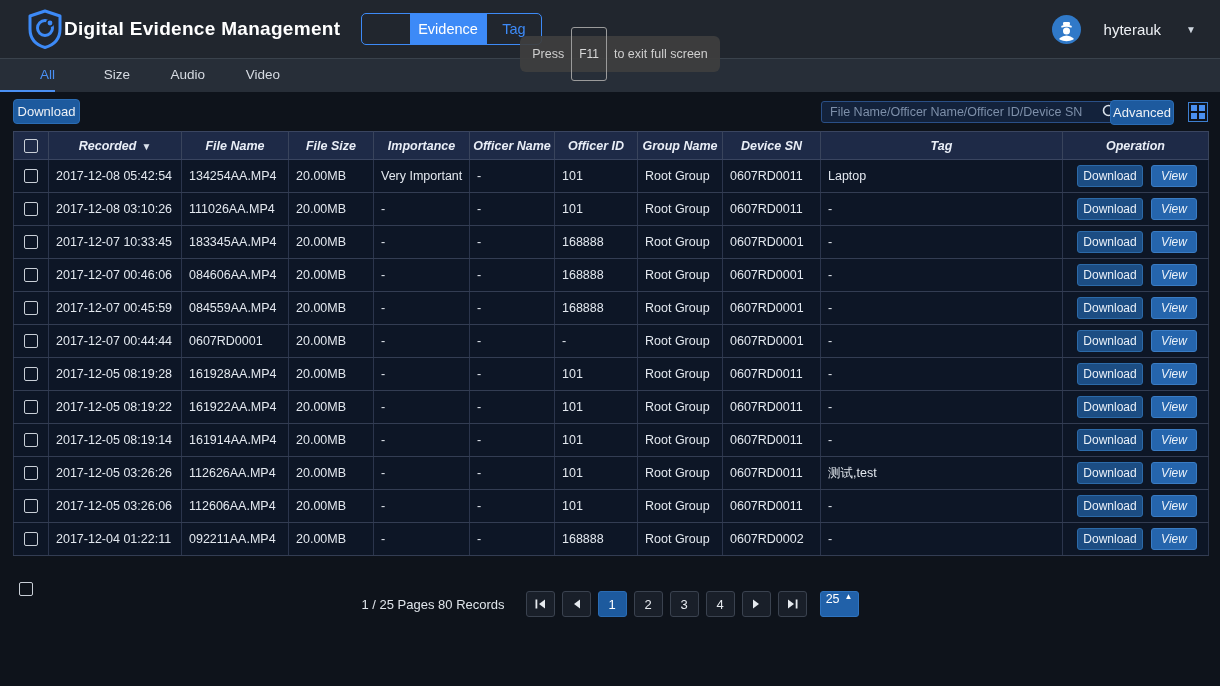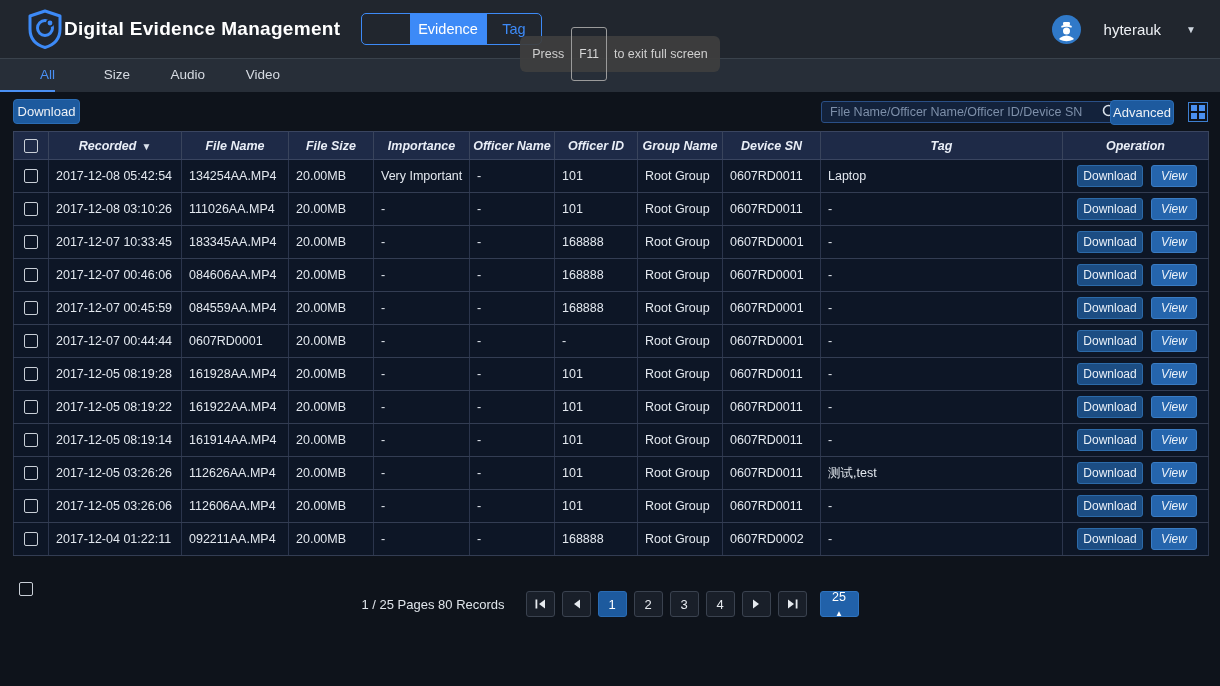--- a/index.html
+++ b/index.html
@@ -113,22 +113,22 @@
   }
   .pg-summary { color: #dfe4ea; font-size: 13px; margin-right: 14px; }
   .pg-btn {
     min-width: 29px; height: 26px; background: #191f29; border: 1px solid #3a424f;
     border-radius: 3px; display: flex; align-items: center; justify-content: center;
     color: #e6eaef; font-size: 13px; cursor: pointer; font-family: inherit;
   }
   .pg-btn.active { background: #1d5a9e; border-color: #2a6cb4; color: #fff; }
   .pg-size {
     min-width: 39px; height: 26px; background: #2161a9; border: 1px solid #2f74c0;
-    border-radius: 3px; display: flex; align-items: center; justify-content: center;
-    gap: 5px; color: #fff; font-size: 12.5px; cursor: pointer; margin-left: 6px; flex-direction: column;
+    border-radius: 3px; display: flex; align-items: flex-start; justify-content: center;
+    gap: 5px; color: #fff; font-size: 12.5px; cursor: pointer; margin-left: 6px;
   }
   .pg-size .caret { font-size: 8px; }
 </style>
 </head>
 <body>
 
 <div class="header">
   <svg class="logo" viewBox="0 0 38 40">
     <path d="M19 2 L34 7 V20 C34 30 27.5 36 19 38.5 C10.5 36 4 30 4 20 V7 Z" fill="none" stroke="#3d8af7" stroke-width="3" stroke-linejoin="round"></path>
     <circle cx="19" cy="19" r="7.5" fill="none" stroke="#3d8af7" stroke-width="3"></circle>

